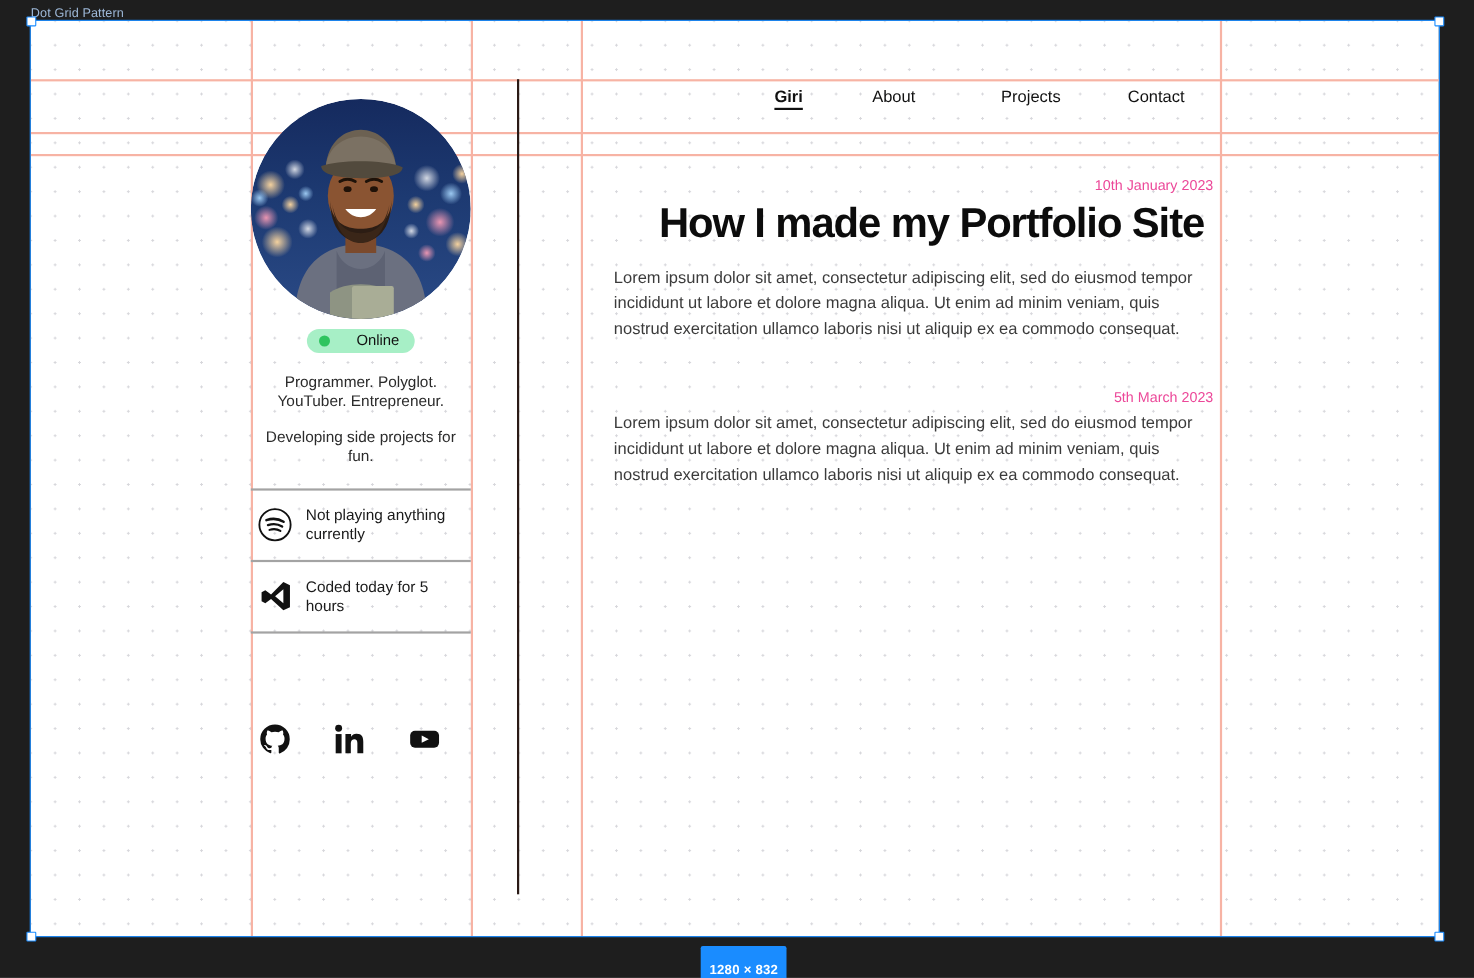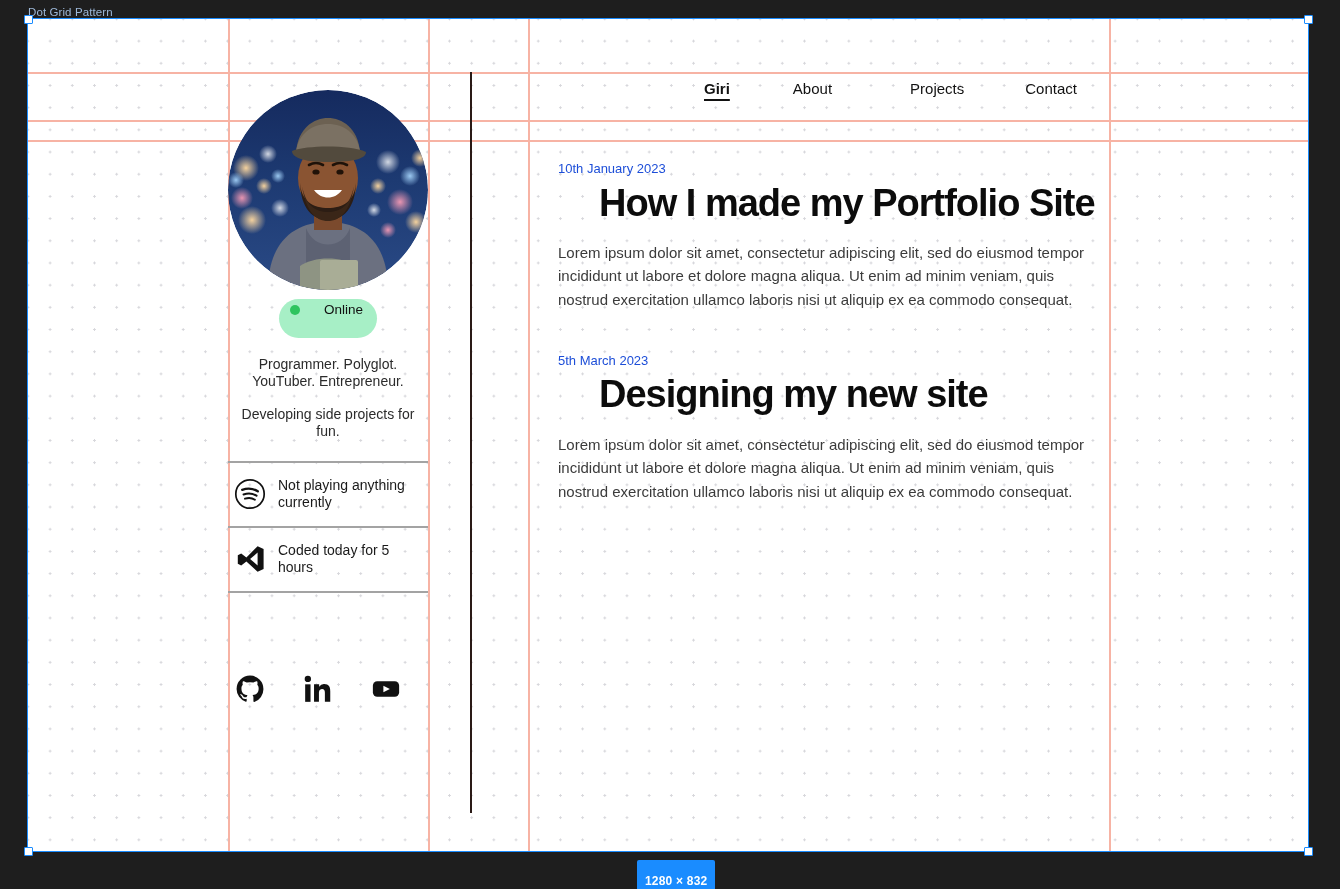--- a/index.html
+++ b/index.html
@@ -82,21 +82,21 @@
   #profile-name {
     margin-top:22px;
     font-size:34px; font-weight:bold; color:#101010;
     letter-spacing:-.6px; line-height:1.05;
     text-align:center; white-space:nowrap;
   }
   #status-badge {
     margin-top:9px;
     display:inline-flex; align-items:center; gap:24px;
     background:#a7efc6; border-radius:999px;
-    padding:4px 14px 21px 11px;
+    padding:4px 14px 4px 11px;
   }
   #status-dot { width:10px; height:10px; border-radius:50%; background:#2ec45f; flex:none; }
   #status-label { font-size:13.5px; color:#111; line-height:1; }
 
   .bio-line {
     margin-top:18px;
     font-size:14px; color:#2b2b2b; line-height:1.22;
     text-align:center; width:185px;
   }
   .bio-line.second { margin-top:16px; }
@@ -139,21 +139,21 @@
   }
   #nav .nav-item.i-about   { margin-right:78px; }
   #nav .nav-item.i-projects{ margin-right:61px; }
 
   #posts {
     position:absolute; left:530px; top:142px;
     width:545px; z-index:10;
   }
   .post { margin-bottom:36px; }
   .post-date {
-    font-size:13px; color:#1d4ed8; line-height:1.2; margin-bottom:5px;
+    font-size:13px; color:#ec4899; line-height:1.2; margin-bottom:5px;text-align:right;
   }
   .post-title {
     font-size:38px; font-weight:bold; color:#0c0c0c;
     letter-spacing:-1px; line-height:1.12; margin-bottom:17px;margin-left:41px;
   }
   .post-body {
     font-size:15px; color:#3b3b3b; line-height:1.55;
     width:528px;
   }
 </style>
@@ -324,18 +324,17 @@
   </nav>
 
   <div id="posts">
     <article class="post">
       <div class="post-date">10th January 2023</div>
       <h1 class="post-title">How I made my Portfolio Site</h1>
       <p class="post-body">Lorem ipsum dolor sit amet, consectetur adipiscing elit, sed do eiusmod tempor incididunt ut labore et dolore magna aliqua. Ut enim ad minim veniam, quis nostrud exercitation ullamco laboris nisi ut aliquip ex ea commodo consequat.</p>
     </article>
     <article class="post" style="margin-top:42px;">
       <div class="post-date">5th March 2023</div>
-      <h1 class="post-title">Designing my new site</h1>
       <p class="post-body">Lorem ipsum dolor sit amet, consectetur adipiscing elit, sed do eiusmod tempor incididunt ut labore et dolore magna aliqua. Ut enim ad minim veniam, quis nostrud exercitation ullamco laboris nisi ut aliquip ex ea commodo consequat.</p>
     </article>
   </div>
 
 </div>
 
 </body></html>

